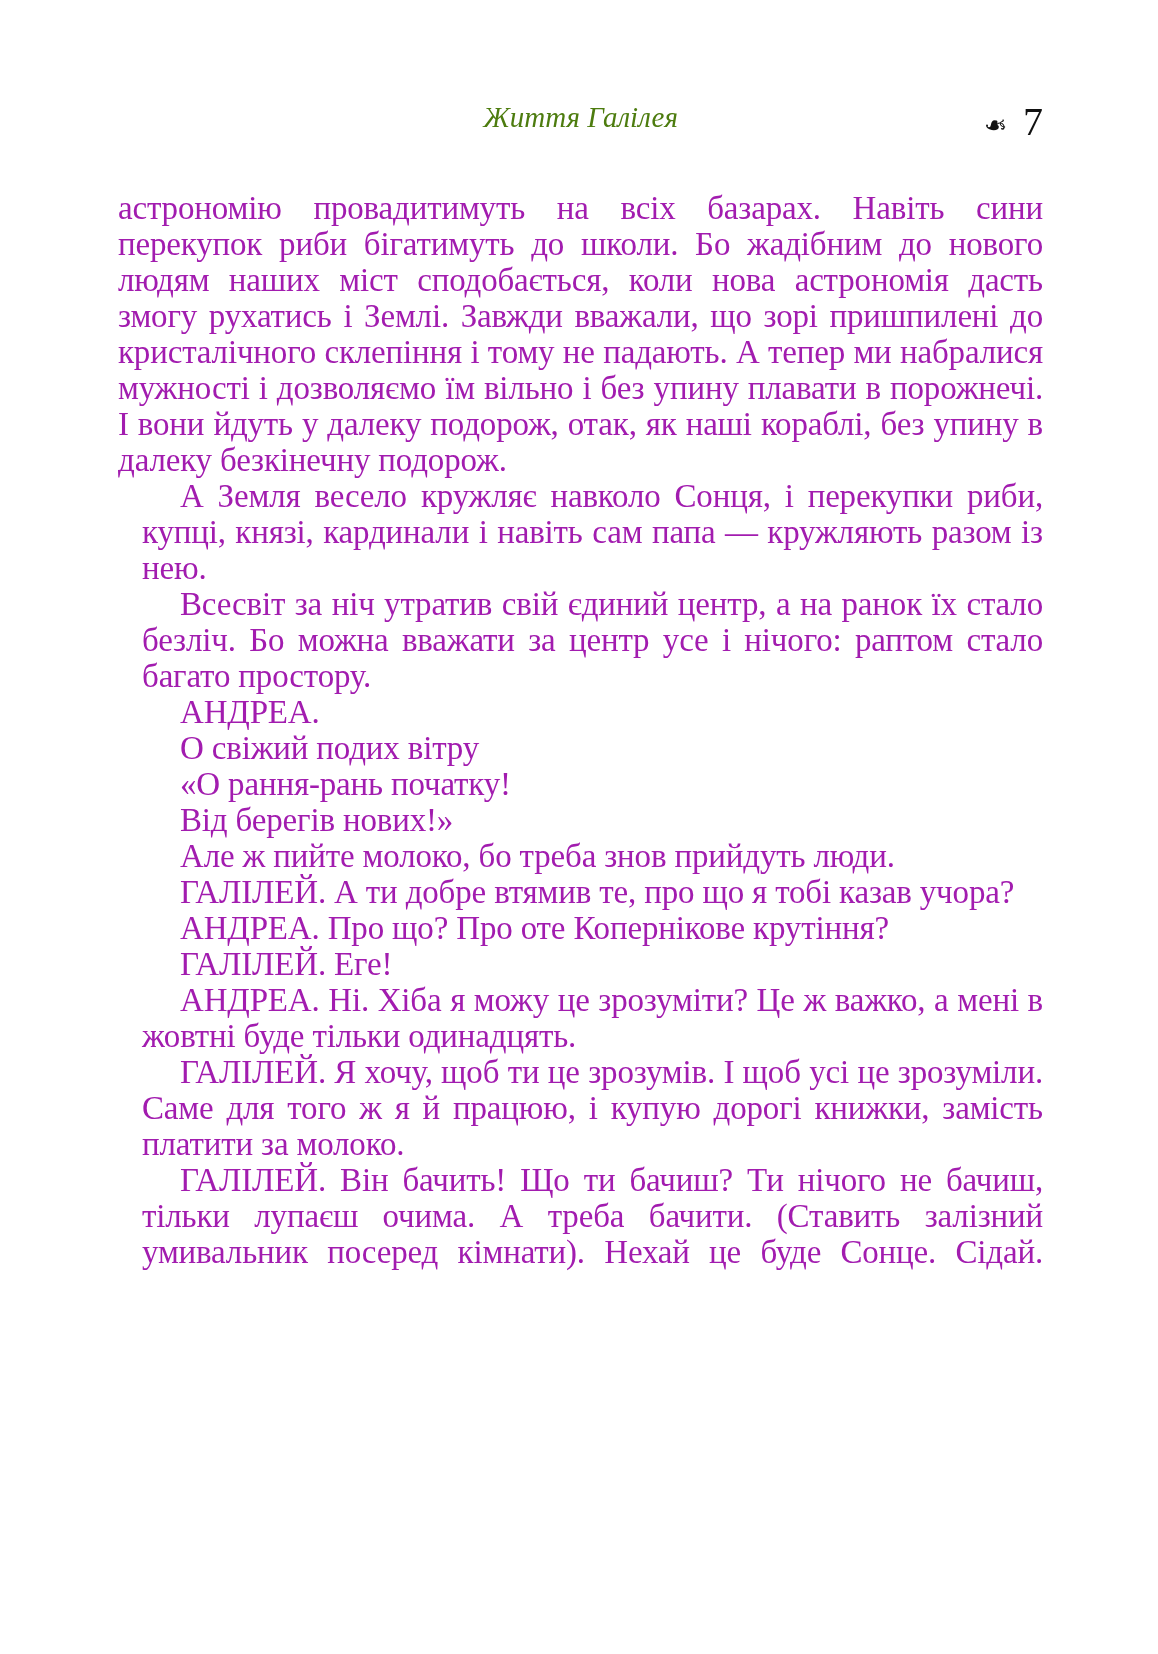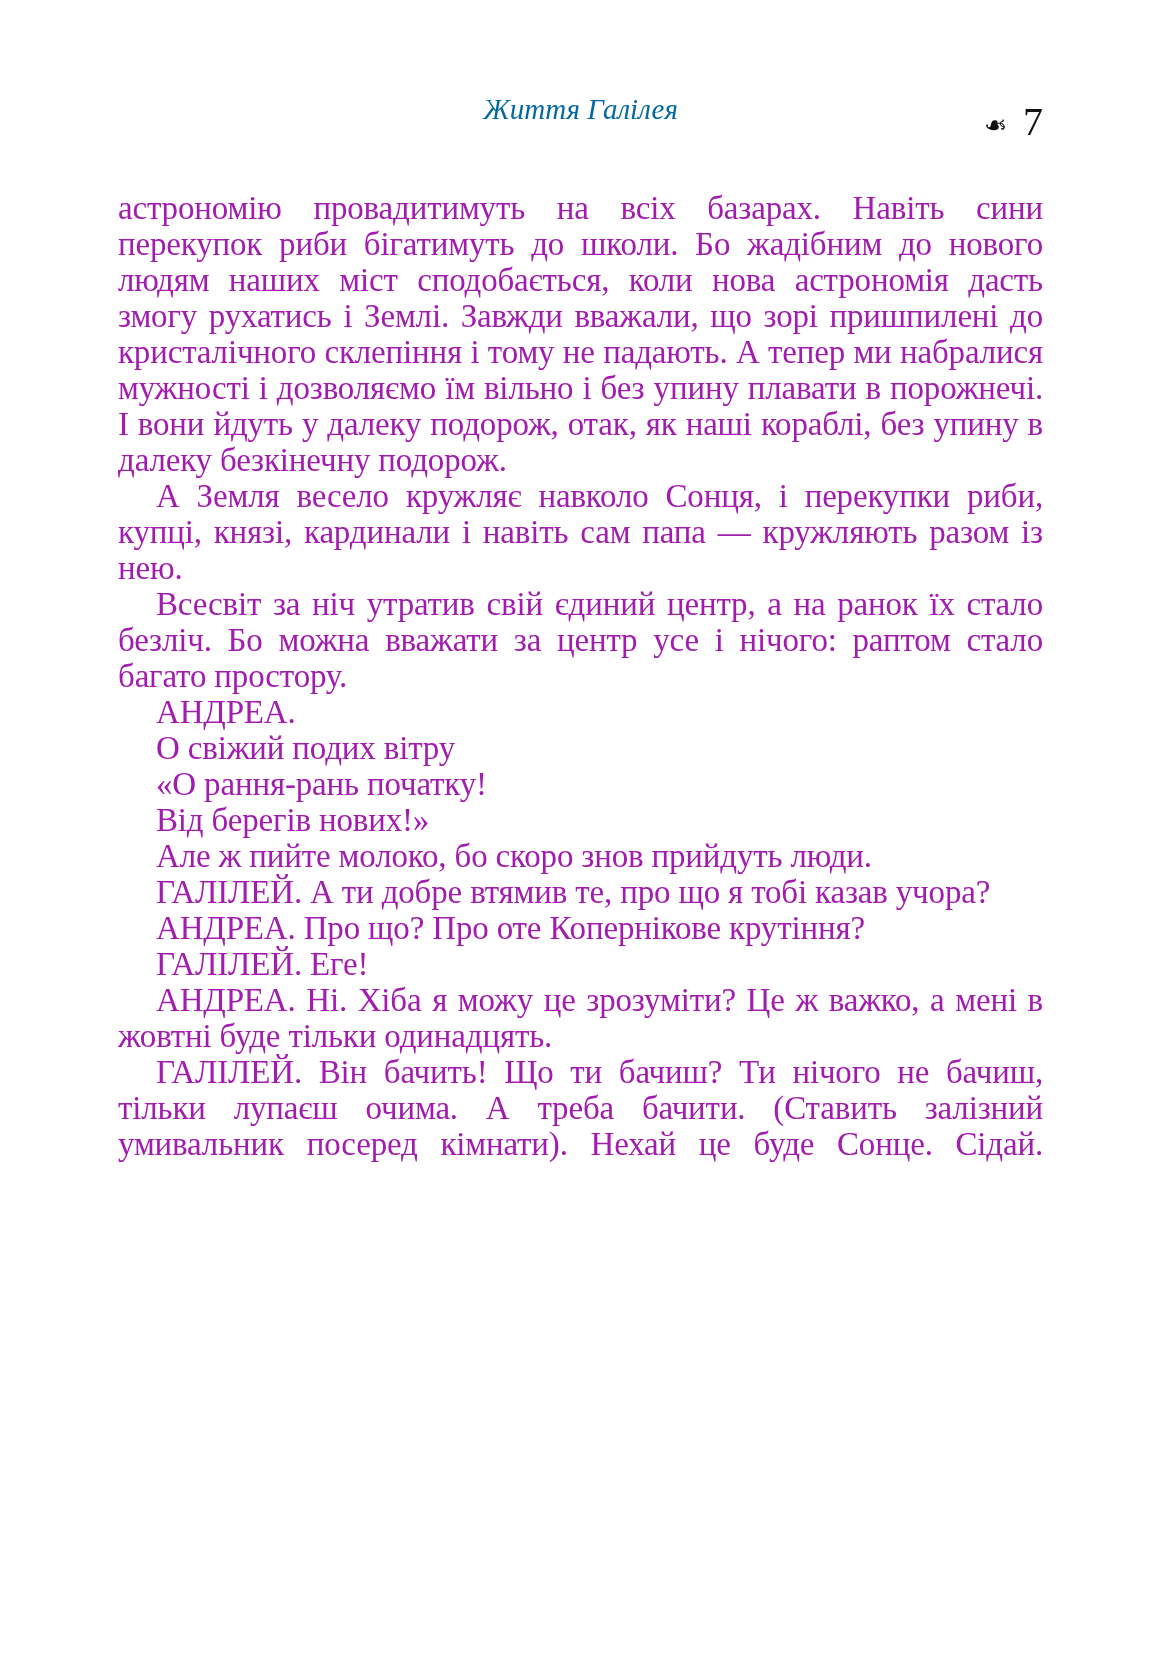--- a/index.html
+++ b/index.html
@@ -19,26 +19,26 @@
     overflow: hidden;
   }
   .page-header {
     position: relative;
     height: 144px;
   }
   .running-title {
     position: absolute;
     left: 0;
     right: 0;
-    bottom: 20px;
+    bottom: 12px;
     text-align: center;
     font-style: italic;
     font-size: 29px;
     line-height: 1;
-    color: #0369a1;
+    color: #4d7c0f;
   }
   .pageno-group {
     position: absolute;
     right: 0;
     bottom: 2px;
     display: flex;
     align-items: baseline;
     gap: 16px;
   }
   .fleuron {
@@ -60,20 +60,21 @@
   .body-text p {
     margin: 0;
     font-size: 33px;
     line-height: 36px;
     text-align: justify;
     letter-spacing: -0.005em;
     color: #a21caf;
   }
   .body-text p.indent {
     text-indent: 38px;
+    margin-left: 24px;
   }
   .body-text p.justify-last {
     text-align-last: justify;
   }
 </style>
 </head>
 <body>
 
 <div class="page">
   <header class="page-header">
@@ -86,20 +87,21 @@
 
   <main class="body-text">
 
   <p class="">астрономію провадитимуть на всіх базарах. Навіть сини перекупок риби бігатимуть до школи. Бо жадібним до нового людям наших міст сподобається, коли нова астрономія дасть змогу рухатись і Землі. Завжди вважали, що зорі пришпилені до кристалічного склепіння і тому не падають. А тепер ми набралися мужності і дозволяємо їм вільно і без упину плавати в порожнечі. І вони йдуть у далеку подорож, отак, як наші кораблі, без упину в далеку безкінечну подорож.</p>
       <p class="indent">А Земля весело кружляє навколо Сонця, і перекупки риби, купці, князі, кардинали і навіть сам папа — кружляють разом із нею.</p>
       <p class="indent">Всесвіт за ніч утратив свій єдиний центр, а на ранок їх стало безліч. Бо можна вважати за центр усе і нічого: раптом стало багато простору.</p>
       <p class="indent">АНДРЕА.</p>
       <p class="indent">О свіжий подих вітру</p>
       <p class="indent">«О рання-рань початку!</p>
       <p class="indent">Від берегів нових!»</p>
-      <p class="indent">Але ж пийте молоко, бо скоро знов прийдуть люди.</p>
+      <p class="indent">Але ж пийте молоко, бо треба знов прийдуть люди.</p>
       <p class="indent">ГАЛІЛЕЙ. А ти добре втямив те, про що я тобі казав учора?</p>
       <p class="indent">АНДРЕА. Про що? Про оте Копернікове крутіння?</p>
       <p class="indent">ГАЛІЛЕЙ. Еге!</p>
       <p class="indent">АНДРЕА. Ні. Хіба я можу це зрозуміти? Це ж важко, а мені в жовтні буде тільки одинадцять.</p>
+      <p class="indent">ГАЛІЛЕЙ. Я хочу, щоб ти це зрозумів. І щоб усі це зрозуміли. Саме для того ж я й працюю, і купую дорогі книжки, замість платити за молоко.</p>
       <p class="indent justify-last">ГАЛІЛЕЙ. Він бачить! Що ти бачиш? Ти нічого не бачиш, тільки лупаєш очима. А треба бачити. (Ставить залізний умивальник посеред кімнати). Нехай це буде Сонце. Сідай.</p>
     </main>
 </div>
 
 </body></html>

